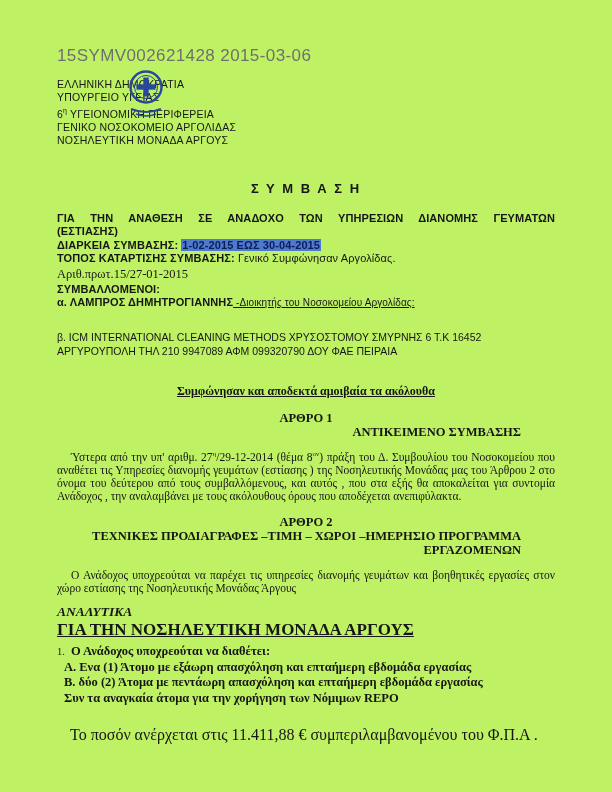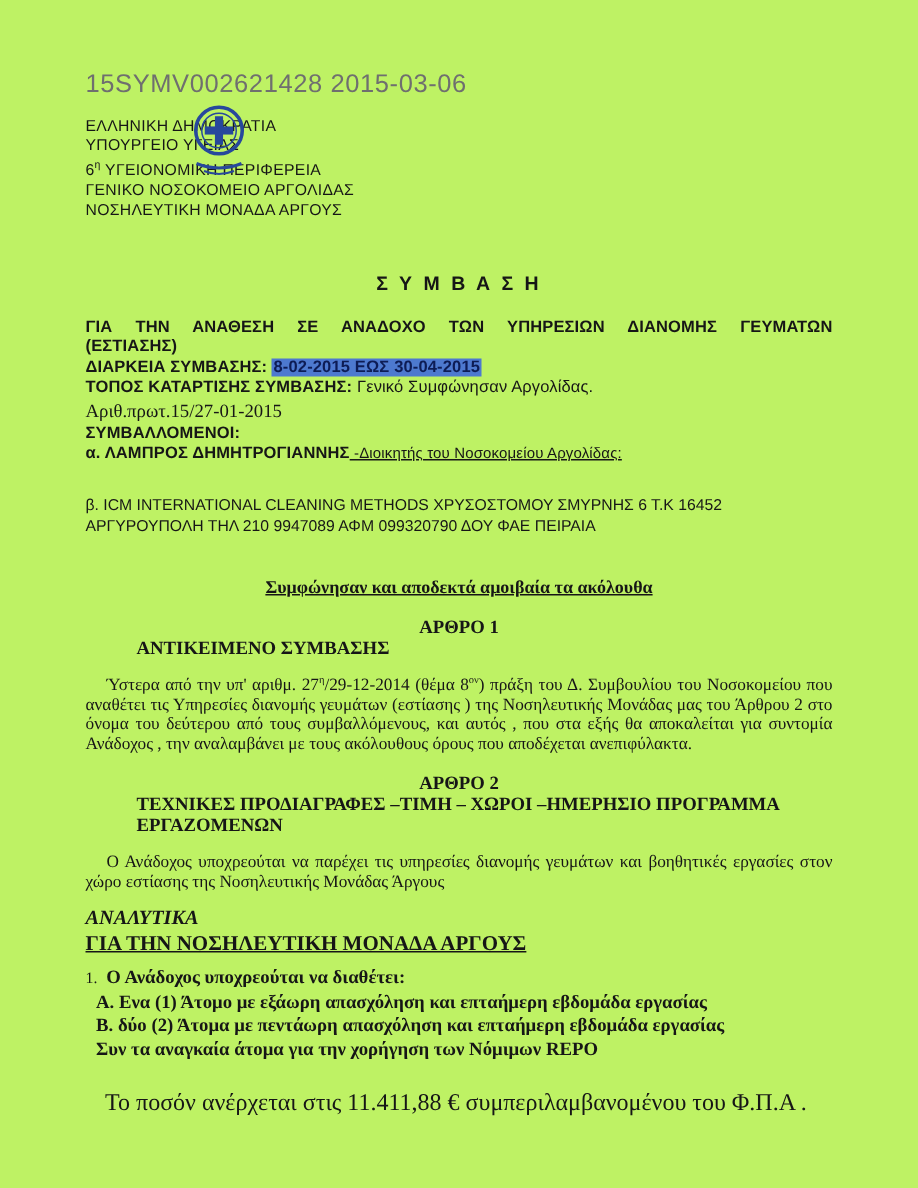--- a/index.html
+++ b/index.html
@@ -25,31 +25,31 @@
   .normal { font-weight:400; }
   .protocol { font-family:"Liberation Serif", serif; font-weight:400; font-size:12.5px; line-height:17px; }
   .role { font-weight:400; font-size:10px;text-decoration:underline; }
   .partyb { margin-top:20px; font-weight:400; font-size:10.5px; line-height:14px; }
 
   .agreement { margin-top:26px; text-align:center; font-family:"Liberation Serif", serif;
                font-weight:bold; font-size:12px; text-decoration:underline; }
 
   .art-head { margin-top:12px; text-align:center; font-family:"Liberation Serif", serif;
               font-weight:bold; font-size:12.5px; line-height:14px; }
-  .art-sub  { text-align:left; font-family:"Liberation Serif", serif; font-weight:bold;
+  .art-sub  { text-align:right; font-family:"Liberation Serif", serif; font-weight:bold;
               font-size:12.5px; line-height:14px; max-width:430px; margin:0 auto; }
 
   .body-par { margin-top:12px; font-family:"Liberation Serif", serif; font-size:11.5px;
               line-height:13px; text-align:justify; text-indent:14px; }
   .body-par sup { font-size:7px; line-height:0; }
 
   .analytika { margin-top:9px; font-family:"Liberation Serif", serif; font-weight:bold;
                font-style:italic; font-size:13.5px; line-height:16px; }
   .for-unit  { margin-top:2px; font-family:"Liberation Serif", serif; font-weight:bold;
-               font-size:14px; line-height:16px; text-decoration:underline; }
+               font-size:17px; line-height:16px; text-decoration:underline; }
 
   .item-head { margin-top:5px; font-family:"Liberation Serif", serif; font-weight:bold;
                font-size:12.5px; line-height:16px; }
   .item-num  { font-weight:400; font-size:10.5px; padding-right:6px; }
   .items     { padding-left:7px; }
   .item      { font-family:"Liberation Serif", serif; font-weight:bold; font-size:12.5px; line-height:15.5px; }
 
   .amount { margin-top:20px; padding-left:13px; font-family:"Liberation Serif", serif;
             font-weight:normal; font-size:16px; }
 </style>
@@ -76,21 +76,21 @@
     <div class="hline"><span>6</span><sup>η</sup><span> ΥΓΕΙΟΝΟΜΙΚΗ ΠΕΡΙΦΕΡΕΙΑ</span></div>
     <div class="hline">ΓΕΝΙΚΟ ΝΟΣΟΚΟΜΕΙΟ ΑΡΓΟΛΙΔΑΣ</div>
     <div class="hline">ΝΟΣΗΛΕΥΤΙΚΗ ΜΟΝΑΔΑ ΑΡΓΟΥΣ</div>
   </div>
 
   <div class="title">Σ Υ Μ Β Α Σ Η</div>
 
   <div class="subject">
     <div class="bline jline">ΓΙΑ ΤΗΝ ΑΝΑΘΕΣΗ ΣΕ ΑΝΑΔΟΧΟ ΤΩΝ ΥΠΗΡΕΣΙΩΝ ΔΙΑΝΟΜΗΣ ΓΕΥΜΑΤΩΝ</div>
     <div class="bline">(ΕΣΤΙΑΣΗΣ)</div>
-    <div class="bline"><span>ΔΙΑΡΚΕΙΑ ΣΥΜΒΑΣΗΣ: </span><span class="hl">8-02-2015 ΕΩΣ 30-04-2015</span></div>
+    <div class="bline"><span>ΔΙΑΡΚΕΙΑ ΣΥΜΒΑΣΗΣ: </span><span class="hl">1-02-2015 ΕΩΣ 30-04-2015</span></div>
     <div class="bline"><span>ΤΟΠΟΣ ΚΑΤΑΡΤΙΣΗΣ ΣΥΜΒΑΣΗΣ: </span><span class="normal">Γενικό Συμφώνησαν Αργολίδας.</span></div>
     <div class="protocol">Αριθ.πρωτ.15/27-01-2015</div>
     <div class="bline">ΣΥΜΒΑΛΛΟΜΕΝΟΙ:</div>
     <div class="bline"><span>α. ΛΑΜΠΡΟΣ ΔΗΜΗΤΡΟΓΙΑΝΝΗΣ</span><span class="role"> -Διοικητής του Νοσοκομείου Αργολίδας:</span></div>
     <div class="partyb">
       <div>β. ICM INTERNATIONAL CLEANING METHODS ΧΡΥΣΟΣΤΟΜΟΥ ΣΜΥΡΝΗΣ 6     Τ.Κ 16452</div>
       <div>ΑΡΓΥΡΟΥΠΟΛΗ ΤΗΛ 210 9947089 ΑΦΜ 099320790  ΔΟΥ ΦΑΕ ΠΕΙΡΑΙΑ</div>
     </div>
   </div>
 

